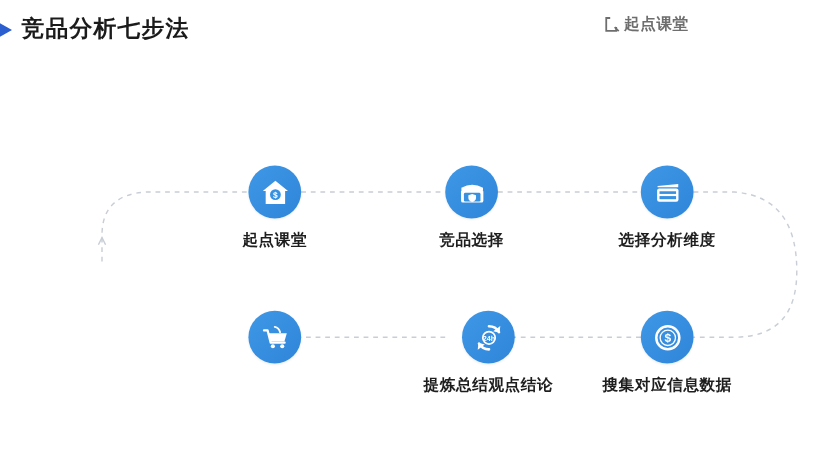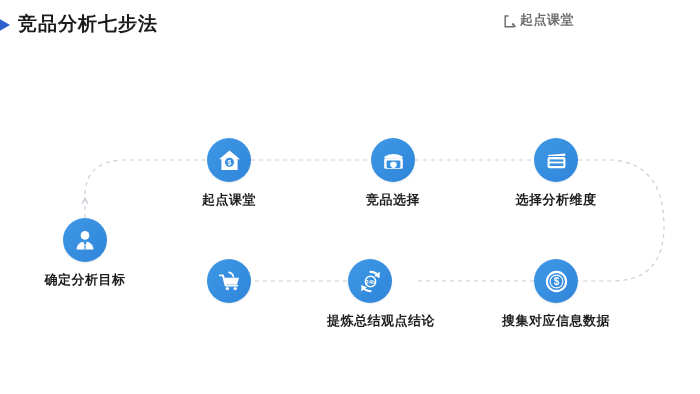--- a/index.html
+++ b/index.html
@@ -143,31 +143,20 @@
       <path d="M415 114 L534 114" fill="none" stroke="#c9ced6" stroke-width="1.2" stroke-dasharray="4 4"></path>
 
       <path d="M578 114 L612 114 Q664 118 664 180 Q664 235 612 235 L578 235" fill="none" stroke="#c9ced6" stroke-width="1.2" stroke-dasharray="4 4"></path>
 
       <path d="M534 235 L415 235" fill="none" stroke="#c9ced6" stroke-width="1.2" stroke-dasharray="4 4"></path>
       <path d="M371 235 L251 235" fill="none" stroke="#c9ced6" stroke-width="1.2" stroke-dasharray="4 4"></path>
 
       <path d="M82 158 L85 152 L88 158" fill="none" stroke="#c9ced6" stroke-width="1.2"></path>
     </svg>
 
-    <div class="node" style="left:85px; top:172px;">
-      <div class="node-circle">
-        <svg width="26" height="26" viewBox="0 0 26 26">
-          <circle cx="13" cy="8.4" r="4.3" fill="#ffffff"></circle>
-          <path d="M4.6 22.5 c0-5.0 3.8-8.1 8.4-8.1 s8.4 3.1 8.4 8.1 z" fill="#ffffff"></path>
-          <path d="M11.0 14.8 L13 18.6 L15 14.8 L13 13.8 z" fill="#3790e0"></path>
-          <rect x="12.4" y="18.2" width="1.2" height="4.3" fill="#3790e0"></rect>
-        </svg>
-      </div>
-      <div class="node-label">确定分析目标</div>
-    </div>
 
     <div class="node" style="left:229px; top:92px;">
       <div class="node-circle">
         <svg width="27" height="27" viewBox="0 0 27 27">
           <path d="M13.5 3.6 L24 12.2 L21.6 12.2 L21.6 23.0 L5.4 23.0 L5.4 12.2 L3 12.2 z" fill="#ffffff"></path>
           <circle cx="13.5" cy="15.2" r="4.5" fill="#3790e0"></circle>
           <text x="13.5" y="18.3" font-size="7" font-family="Liberation Sans, sans-serif" fill="#ffffff" text-anchor="middle" font-weight="bold">$</text>
         </svg>
       </div>
       <div class="node-label">起点课堂</div>
@@ -201,21 +190,21 @@
       <div class="node-circle">
         <svg width="27" height="27" viewBox="0 0 27 27">
           <circle cx="13.5" cy="13.5" r="9.6" fill="none" stroke="#ffffff" stroke-width="2.1"></circle>
           <circle cx="13.5" cy="13.5" r="6.4" fill="none" stroke="#ffffff" stroke-width="1.1"></circle>
           <text x="13.5" y="17.3" font-size="10" font-family="Liberation Sans, sans-serif" fill="#ffffff" text-anchor="middle" font-weight="bold">$</text>
         </svg>
       </div>
       <div class="node-label">搜集对应信息数据</div>
     </div>
 
-    <div class="node" style="left:370px; top:213px;text-align:right;">
+    <div class="node" style="left:407px; top:213px;">
       <div class="node-circle">
         <svg width="27" height="27" viewBox="0 0 27 27">
           <path d="M13.5 3.9 a9.6 9.6 0 0 1 8.3 4.8" fill="none" stroke="#ffffff" stroke-width="2.2" stroke-linecap="round"></path>
           <path d="M22.9 3.6 L22.3 9.3 L17.0 8.0 z" fill="#ffffff"></path>
           <path d="M13.5 23.1 a9.6 9.6 0 0 1 -8.3 -4.8" fill="none" stroke="#ffffff" stroke-width="2.2" stroke-linecap="round"></path>
           <path d="M4.1 23.4 L4.7 17.7 L10.0 19.0 z" fill="#ffffff"></path>
           <circle cx="13.5" cy="13.5" r="5.2" fill="none" stroke="#ffffff" stroke-width="1.4"></circle>
           <text x="13.5" y="16.0" font-size="6" font-family="Liberation Sans, sans-serif" fill="#ffffff" text-anchor="middle" font-weight="bold">24h</text>
         </svg>
       </div>

